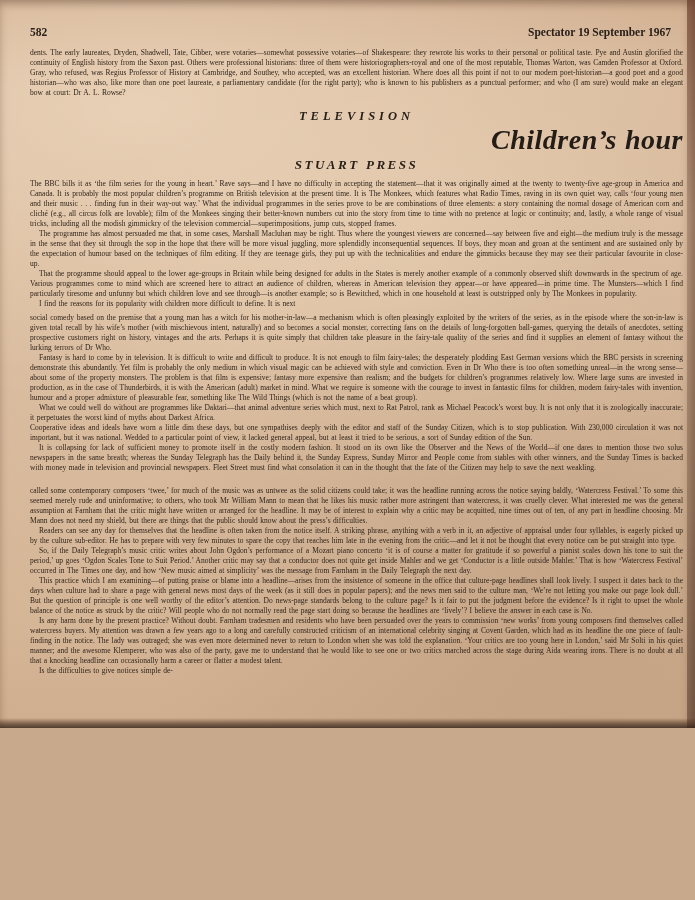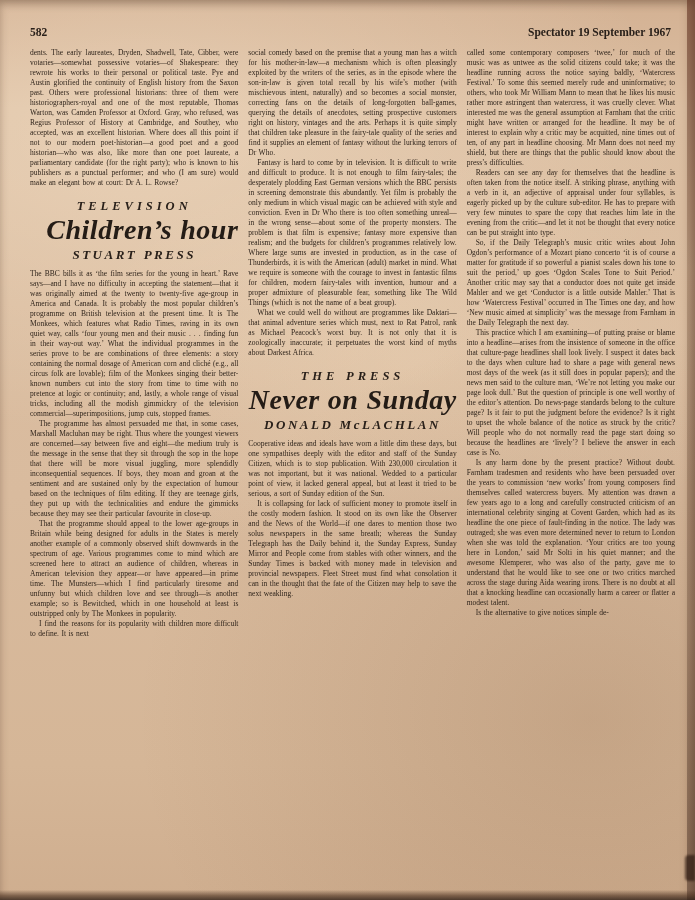--- a/index.html
+++ b/index.html
@@ -2,21 +2,21 @@
 <html><head>
 <meta charset="utf-8">
 <style>
   html,body{margin:0;padding:0;}
   body{
     width:695px;height:900px;overflow:hidden;
     font-family:"Liberation Serif","DejaVu Serif",serif;
     background:#c9a98c;
   }
   .page{
-    position:relative;width:695px;height:900px;overflow:hidden;
+    position:relative;width:695px;height:728px;overflow:hidden;
     background:
       radial-gradient(ellipse 900px 500px at 20% 15%, rgba(255,240,218,.35), rgba(0,0,0,0) 60%),
       radial-gradient(ellipse 700px 600px at 85% 80%, rgba(120,80,50,.18), rgba(0,0,0,0) 65%),
       radial-gradient(ellipse 500px 300px at 60% 40%, rgba(255,235,205,.20), rgba(0,0,0,0) 70%),
       linear-gradient(180deg,#d3b193 0%,#dcbfa2 12%,#d9bb9e 55%,#d5b697 85%,#cfae8f 100%);
     color:#2e२41b;
     box-shadow:inset 0 4px 8px rgba(60,35,20,.25), inset -6px 0 10px rgba(60,30,15,.25);
   }
   .edge-right{
     position:absolute;top:0;right:0;width:8px;height:100%;
@@ -31,23 +31,24 @@
   .blot{
     position:absolute;right:0;top:855px;width:10px;height:26px;border-radius:4px 0 0 4px;
     background:rgba(40,22,14,.65);filter:blur(1px);pointer-events:none;
   }
   .header{
     display:flex;justify-content:space-between;align-items:baseline;
     padding:26px 24px 0 30px;
     font-weight:700;font-size:11.5px;color:#29201a;
   }
   .columns{
-    display:flex;gap:10px;
-    padding:10px 20px 0 30px;
+    display:flex;gap:4px;
+    padding:10px 12px 0 30px;
     color:#2f241b;
+    flex-direction:column;
   }
   .col{
     flex:1;min-width:0;
     font-size:7.5px;line-height:10px;
     text-align:justify;word-spacing:.6px;
   }
   .para{margin:0;text-indent:9px;}
   .para.flush{text-indent:0;}
   .section-head{text-align:center;margin:13px 0 9px;text-indent:0;font-style:italic;}
   .kicker{
@@ -84,37 +85,32 @@
       <p class="para flush">The BBC bills it as ‘the film series for the young in heart.’ Rave says—and I have no difficulty in accepting the statement—that it was originally aimed at the twenty to twenty-five age-group in America and Canada. It is probably the most popular children’s programme on British television at the present time. It is The Monkees, which features what Radio Times, raving in its own quiet way, calls ‘four young men and their music . . . finding fun in their way-out way.’ What the individual programmes in the series prove to be are combinations of three elements: a story containing the normal dosage of American corn and cliché (e.g., all circus folk are lovable); film of the Monkees singing their better-known numbers cut into the story from time to time with no pretence at logic or continuity; and, lastly, a whole range of visual tricks, including all the modish gimmickry of the television commercial—superimpositions, jump cuts, stopped frames.</p>
       <p class="para">The programme has almost persuaded me that, in some cases, Marshall Macluhan may be right. Thus where the youngest viewers are concerned—say between five and eight—the medium truly is the message in the sense that they sit through the sop in the hope that there will be more visual juggling, more splendidly inconsequential sequences. If boys, they moan and groan at the sentiment and are sustained only by the expectation of humour based on the techniques of film editing. If they are teenage girls, they put up with the technicalities and endure the gimmicks because they may see their particular favourite in close-up.</p>
       <p class="para">That the programme should appeal to the lower age-groups in Britain while being designed for adults in the States is merely another example of a commonly observed shift downwards in the spectrum of age. Various programmes come to mind which are screened here to attract an audience of children, whereas in American television they appear—or have appeared—in prime time. The Munsters—which I find particularly tiresome and unfunny but which children love and see through—is another example; so is Bewitched, which in one household at least is outstripped only by The Monkees in popularity.</p>
       <p class="para">I find the reasons for its popularity with children more difficult to define. It is next</p>
     </div>
 
     <div class="col">
       <p class="para flush">social comedy based on the premise that a young man has a witch for his mother-in-law—a mechanism which is often pleasingly exploited by the writers of the series, as in the episode where the son-in-law is given total recall by his wife’s mother (with mischievous intent, naturally) and so becomes a social monster, correcting fans on the details of long-forgotten ball-games, querying the details of anecdotes, setting prospective customers right on history, vintages and the arts. Perhaps it is quite simply that children take pleasure in the fairy-tale quality of the series and find it supplies an element of fantasy without the lurking terrors of Dr Who.</p>
       <p class="para">Fantasy is hard to come by in television. It is difficult to write and difficult to produce. It is not enough to film fairy-tales; the desperately plodding East German versions which the BBC persists in screening demonstrate this abundantly. Yet film is probably the only medium in which visual magic can be achieved with style and conviction. Even in Dr Who there is too often something unreal—in the wrong sense—about some of the property monsters. The problem is that film is expensive; fantasy more expensive than realism; and the budgets for children’s programmes relatively low. Where large sums are invested in production, as in the case of Thunderbirds, it is with the American (adult) market in mind. What we require is someone with the courage to invest in fantastic films for children, modern fairy-tales with invention, humour and a proper admixture of pleasurable fear, something like The Wild Things (which is not the name of a beat group).</p>
       <p class="para">What we could well do without are programmes like Daktari—that animal adventure series which must, next to Rat Patrol, rank as Michael Peacock’s worst buy. It is not only that it is zoologically inaccurate; it perpetuates the worst kind of myths about Darkest Africa.</p>
-      <div class="section-head">
-        <div class="kicker">THE PRESS</div>
-        <div class="headline">Never on Sunday</div>
-        <div class="byline">DONALD McLACHLAN</div>
-      </div>
       <p class="para flush">Cooperative ideas and ideals have worn a little dim these days, but one sympathises deeply with the editor and staff of the Sunday Citizen, which is to stop publication. With 230,000 circulation it was not important, but it was national. Wedded to a particular point of view, it lacked general appeal, but at least it tried to be serious, a sort of Sunday edition of the Sun.</p>
       <p class="para">It is collapsing for lack of sufficient money to promote itself in the costly modern fashion. It stood on its own like the Observer and the News of the World—if one dares to mention those two solus newspapers in the same breath; whereas the Sunday Telegraph has the Daily behind it, the Sunday Express, Sunday Mirror and People come from stables with other winners, and the Sunday Times is backed with money made in television and provincial newspapers. Fleet Street must find what consolation it can in the thought that the fate of the Citizen may help to save the next weakling.</p>
       <div class="vgap"></div>
     </div>
 
     <div class="col">
       <p class="para flush">called some contemporary composers ‘twee,’ for much of the music was as untwee as the solid citizens could take; it was the headline running across the notice saying baldly, ‘Watercress Festival.’ To some this seemed merely rude and uninformative; to others, who took Mr William Mann to mean that he likes his music rather more astringent than watercress, it was cruelly clever. What interested me was the general assumption at Farnham that the critic might have written or arranged for the headline. It may be of interest to explain why a critic may be acquitted, nine times out of ten, of any part in headline choosing. Mr Mann does not need my shield, but there are things that the public should know about the press’s difficulties.</p>
       <p class="para">Readers can see any day for themselves that the headline is often taken from the notice itself. A striking phrase, anything with a verb in it, an adjective of appraisal under four syllables, is eagerly picked up by the culture sub-editor. He has to prepare with very few minutes to spare the copy that reaches him late in the evening from the critic—and let it not be thought that every notice can be put straight into type.</p>
       <p class="para">So, if the Daily Telegraph’s music critic writes about John Ogdon’s performance of a Mozart piano concerto ‘it is of course a matter for gratitude if so powerful a pianist scales down his tone to suit the period,’ up goes ‘Ogdon Scales Tone to Suit Period.’ Another critic may say that a conductor does not quite get inside Mahler and we get ‘Conductor is a little outside Mahler.’ That is how ‘Watercress Festival’ occurred in The Times one day, and how ‘New music aimed at simplicity’ was the message from Farnham in the Daily Telegraph the next day.</p>
       <p class="para">This practice which I am examining—of putting praise or blame into a headline—arises from the insistence of someone in the office that culture-page headlines shall look lively. I suspect it dates back to the days when culture had to share a page with general news most days of the week (as it still does in popular papers); and the news men said to the culture man, ‘We’re not letting you make our page look dull.’ But the question of principle is one well worthy of the editor’s attention. Do news-page standards belong to the culture page? Is it fair to put the judgment before the evidence? Is it right to upset the whole balance of the notice as struck by the critic? Will people who do not normally read the page start doing so because the headlines are ‘lively’? I believe the answer in each case is No.</p>
       <p class="para">Is any harm done by the present practice? Without doubt. Farnham tradesmen and residents who have been persuaded over the years to commission ‘new works’ from young composers find themselves called watercress buyers. My attention was drawn a few years ago to a long and carefully constructed criticism of an international celebrity singing at Covent Garden, which had as its headline the one piece of fault-finding in the notice. The lady was outraged; she was even more determined never to return to London when she was told the explanation. ‘Your critics are too young here in London,’ said Mr Solti in his quiet manner; and the awesome Klemperer, who was also of the party, gave me to understand that he would like to see one or two critics marched across the stage during Aida wearing irons. There is no doubt at all that a knocking headline can occasionally harm a career or flatter a modest talent.</p>
-      <p class="para">Is the alternative to give notices simple de-</p>
+      <p class="para">Is the difficulties to give notices simple de-</p>
     </div>
 
   </div>
 
   <div class="edge-right"></div>
   <div class="blot"></div>
   <div class="edge-bottom"></div>
 
 </div>
 

